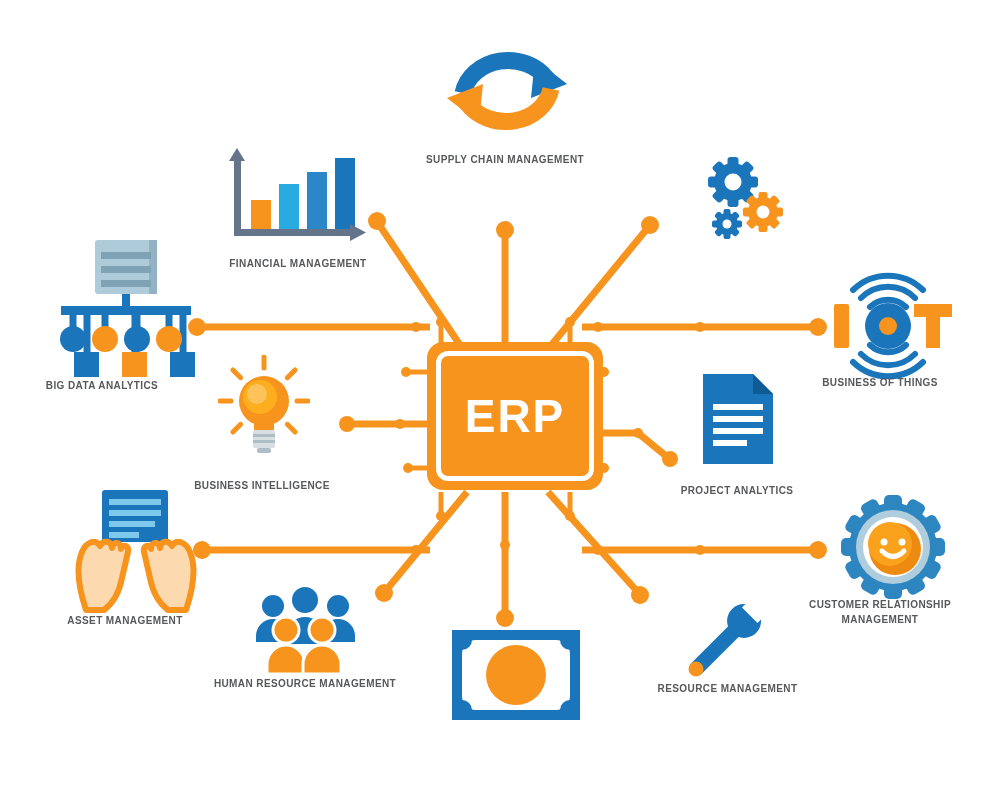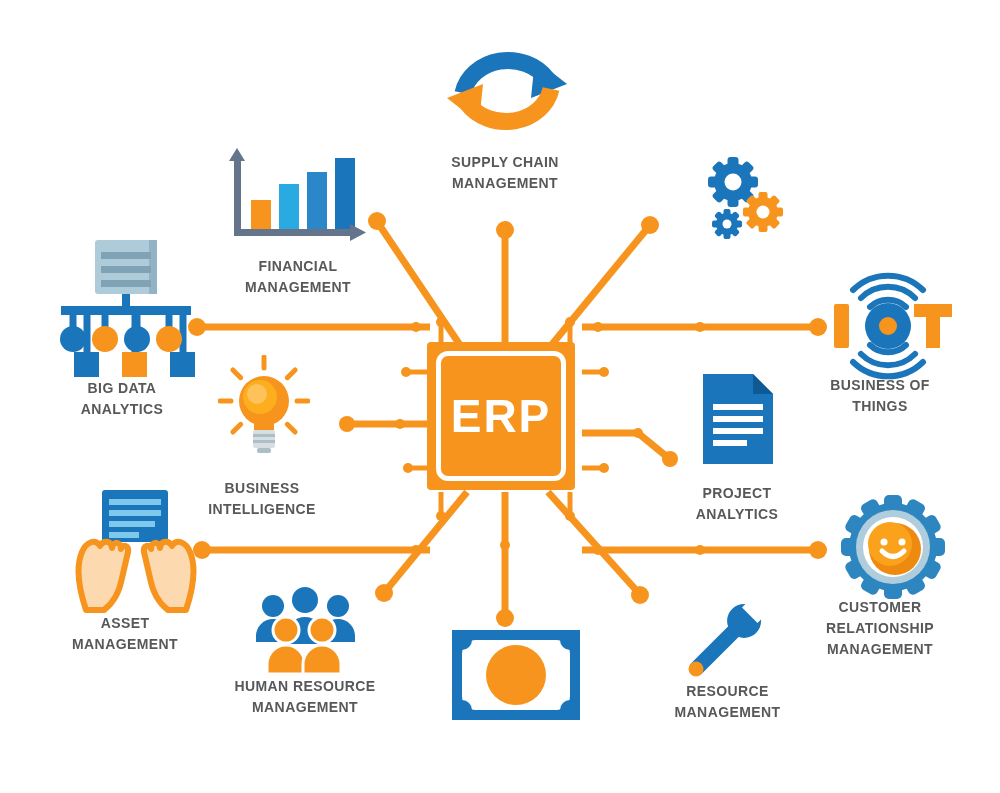--- a/index.html
+++ b/index.html
@@ -2,45 +2,45 @@
 <html><head>
 <meta charset="utf-8">
 <style>
   html,body{margin:0;padding:0;background:#fff;}
   body{width:1000px;height:793px;position:relative;overflow:hidden;
        font-family:"Liberation Sans","DejaVu Sans",sans-serif;}
   #stage{position:absolute;inset:0;width:1000px;height:793px;}
   .traces{position:absolute;left:0;top:0;z-index:1;}
   .icon{position:absolute;z-index:3;}
   .label{position:absolute;z-index:3;color:#57585A;font-weight:bold;
-         font-size:14px;line-height:1.5;text-align:center;letter-spacing:.4px;}
+         font-size:10px;line-height:1.5;text-align:center;letter-spacing:.4px;}
   
-  .erp-box{position:absolute;left:427px;top:342px;width:148px;height:148px;
-           background:#F7941E;border-radius:4px;z-index:4;}
+  .erp-box{position:absolute;left:427px;top:342px;width:176px;height:148px;
+           background:#F7941E;border-radius:16px;z-index:4;}
   .erp-inner{position:absolute;inset:9px;border:5px solid #fff;border-radius:12px;
              display:flex;align-items:center;justify-content:center;}
   .erp-text{color:#fff;font-size:46px;font-weight:bold;letter-spacing:2px;}
   
   #i-supply  {left:447px;top:35px;}
   #i-financial{left:225px;top:148px;}
   #i-manufacturing{left:693px;top:150px;}
   #i-bigdata {left:55px;top:238px;}
   #i-iot     {left:828px;top:268px;}
   #i-bi      {left:218px;top:355px;}
   #i-project {left:697px;top:368px;}
   #i-asset   {left:72px;top:486px;}
   #i-crm     {left:838px;top:492px;}
   #i-hr      {left:248px;top:586px;}
   #i-sales   {left:452px;top:630px;}
   #i-service {left:676px;top:592px;}
   
   #l-supply  {left:415px;top:152px;width:180px;}
   #l-financial{left:228px;top:256px;width:140px;}
   #l-manufacturing{left:640px;top:260px;width:200px;}
-  #l-bigdata {left:52px;top:378px;width:140px;}
+  #l-bigdata {left:32px;top:378px;width:140px;}
   #l-iot     {left:805px;top:375px;width:150px;}
   #l-bi      {left:192px;top:478px;width:140px;}
   #l-project {left:667px;top:483px;width:140px;}
   #l-asset   {left:55px;top:613px;width:140px;}
   #l-crm     {left:805px;top:597px;width:150px;}
   #l-hr      {left:210px;top:676px;width:190px;}
   #l-sales   {left:412px;top:726px;width:200px;}
   #l-service {left:655px;top:681px;width:145px;}
 </style>
 </head>

